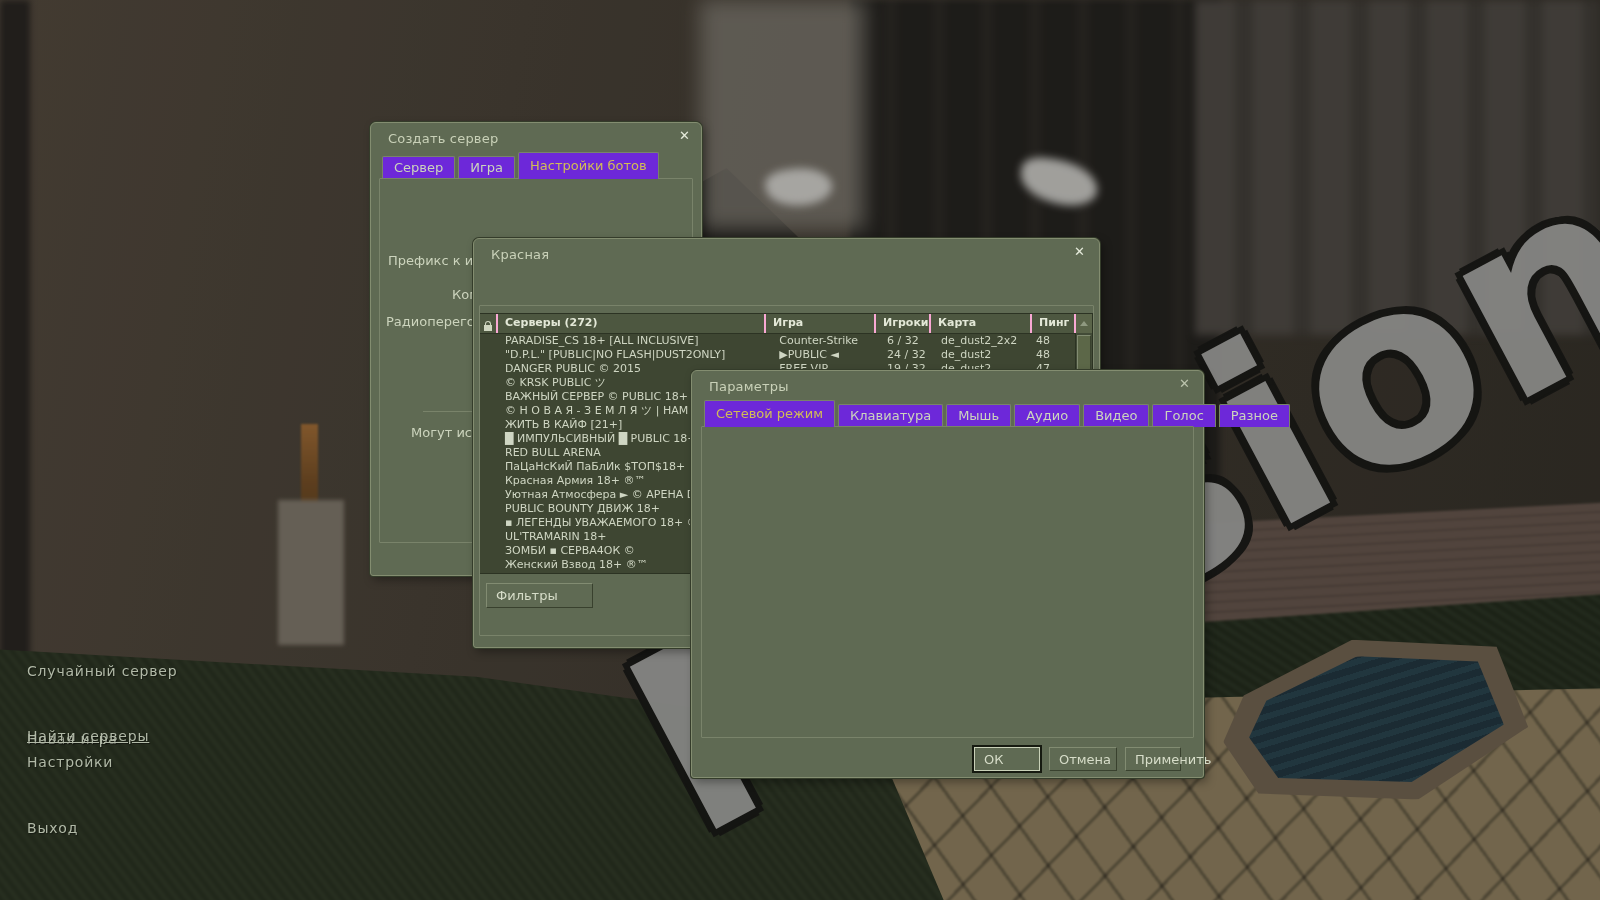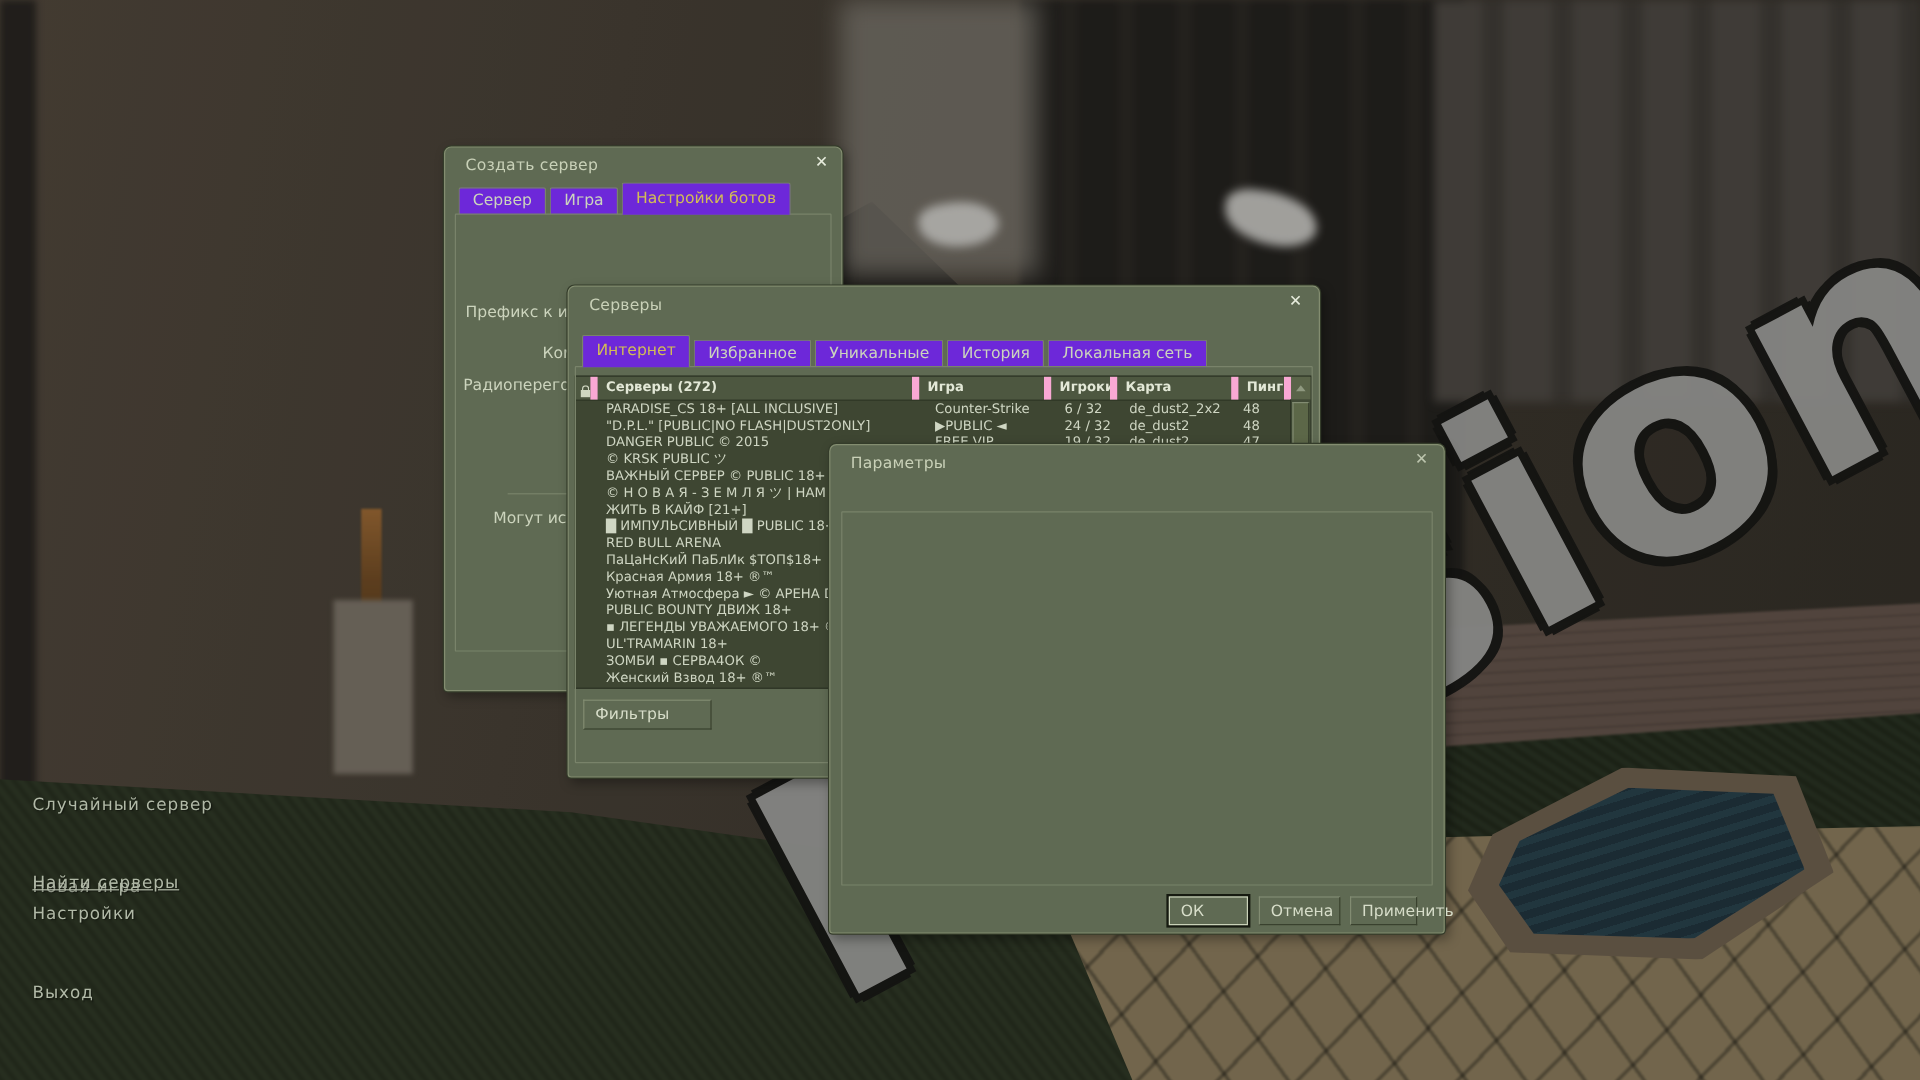--- a/index.html
+++ b/index.html
@@ -79,21 +79,21 @@
     font-family:"DejaVu Sans",sans-serif;padding:0 0 0 9px;display:flex;align-items:center;}
   .btn.default{border:1px solid #c9d1b8;box-shadow:0 0 0 2px #161a10;}
   .checkbox{position:absolute;width:13px;height:13px;background:#39412f;border:1px solid;
     border-color:#23291b #6e785f #6e785f #23291b;cursor:pointer;}
   .cb-label{position:absolute;color:#ccd4bd;white-space:nowrap;cursor:pointer;}
   .flabel{position:absolute;color:#ccd4bd;white-space:nowrap;}
 
   
   .table{position:absolute;border:1px solid #2c3323;background:#3e4632;}
   .thead{display:flex;height:19px;background:#4d5740;border-bottom:1px solid #2c3323;}
-  .th{box-sizing:border-box;border-right:6px solid #f9a8d4;color:#e3e8d7;font-size:11px;font-weight:bold;
+  .th{box-sizing:border-box;border-right:2px solid #f9a8d4;color:#e3e8d7;font-size:11px;font-weight:bold;
     line-height:18px;padding-left:7px;overflow:hidden;white-space:nowrap;cursor:pointer;}
   .th-lock{width:18px;padding-left:4px;}
   .th-name{width:268px;}
   .th-game{width:110px;}
   .th-players{width:55px;}
   .th-map{width:101px;}
   .th-ping{width:44px;}
   .th-scroll{width:16px;border-right:none;position:relative;background:#5a6449;}
   .tbody{position:relative;width:596px;height:239px;overflow:hidden;}
   .srow{display:flex;height:14px;line-height:14px;font-size:11px;color:#cfd6c3;white-space:nowrap;cursor:pointer;}
@@ -166,29 +166,22 @@
     <input class="inpt" style="left: 127px; top: 70px; width: 127px; height: 22px;" value="">
     <div class="flabel" style="left:72px;top:108px;">Кома</div>
     <input class="inpt" style="left: 127px; top: 102px; width: 127px; height: 22px;" value="">
     <div class="flabel" style="left:6px;top:135px;">Радиоперегов</div>
     <div class="divider" style="left:43px;top:232px;width:262px;"></div>
     <div class="flabel" style="left:31px;top:246px;">Могут использ</div>
   </div>
 </div>
 
 <div class="win" style="left:473px;top:238px;width:625px;height:408px;z-index:20;">
-  <div class="win-title">Серверы</div>
+  <div class="win-title">Красная</div>
   <span class="close-x" style="right:14px;">✕</span>
-  <div class="tabs" style="left:11px;top:40px;">
-      <div class="tab active">Интернет</div>
-      <div class="tab">Избранное</div>
-      <div class="tab">Уникальные</div>
-      <div class="tab">История</div>
-      <div class="tab">Локальная сеть</div>
-    </div>
   <div class="panel" style="left:5px;top:66px;width:613px;height:329px;background:transparent;"></div>
 
   <div class="table" style="left:5px;top:74px;width:612px;height:259px;">
     <div class="thead">
       <div class="th th-lock"><span class="lock-icon"></span></div>
       <div class="th th-name">Серверы (272)</div>
       <div class="th th-game">Игра</div>
       <div class="th th-players">Игроки</div>
       <div class="th th-map">Карта</div>
       <div class="th th-ping">Пинг</div>
@@ -321,20 +314,29 @@
       <div class="scrollthumb"></div>
     </div>
   </div>
 
   <div class="btn" style="left:12px;top:344px;width:107px;height:25px;">Фильтры</div>
 </div>
 
 <div class="win" style="left:691px;top:370px;width:511px;height:406px;z-index:30;">
   <div class="win-title">Параметры</div>
   <span class="close-x" style="right:13px;color:#bcc4ad;font-weight:normal;">✕</span>
+  <div class="tabs" style="left:12px;top:29px;">
+      <div class="tab active">Сетевой режим</div>
+      <div class="tab">Клавиатура</div>
+      <div class="tab">Мышь</div>
+      <div class="tab">Аудио</div>
+      <div class="tab">Видео</div>
+      <div class="tab">Голос</div>
+      <div class="tab">Разное</div>
+    </div>
   <div class="panel" style="left:9px;top:55px;width:491px;height:310px;"></div>
 
   <div class="flabel" style="left:46px;top:87px;">Имя игрока</div>
   <input class="inpt" style="left: 45px; top: 106px; width: 193px; height: 21px;" value="Player">
   <div class="flabel" style="left:284px;top:87px;">Пароль администратора/VIP</div>
   <input class="inpt" style="left: 284px; top: 106px; width: 187px; height: 21px;" value="*****">
 
   <div class="flabel" style="left:46px;top:151px;">Логотип</div>
   <div class="lambda-box" style="left:45px;top:171px;">
     <svg width="65" height="65" viewBox="0 0 65 65">

